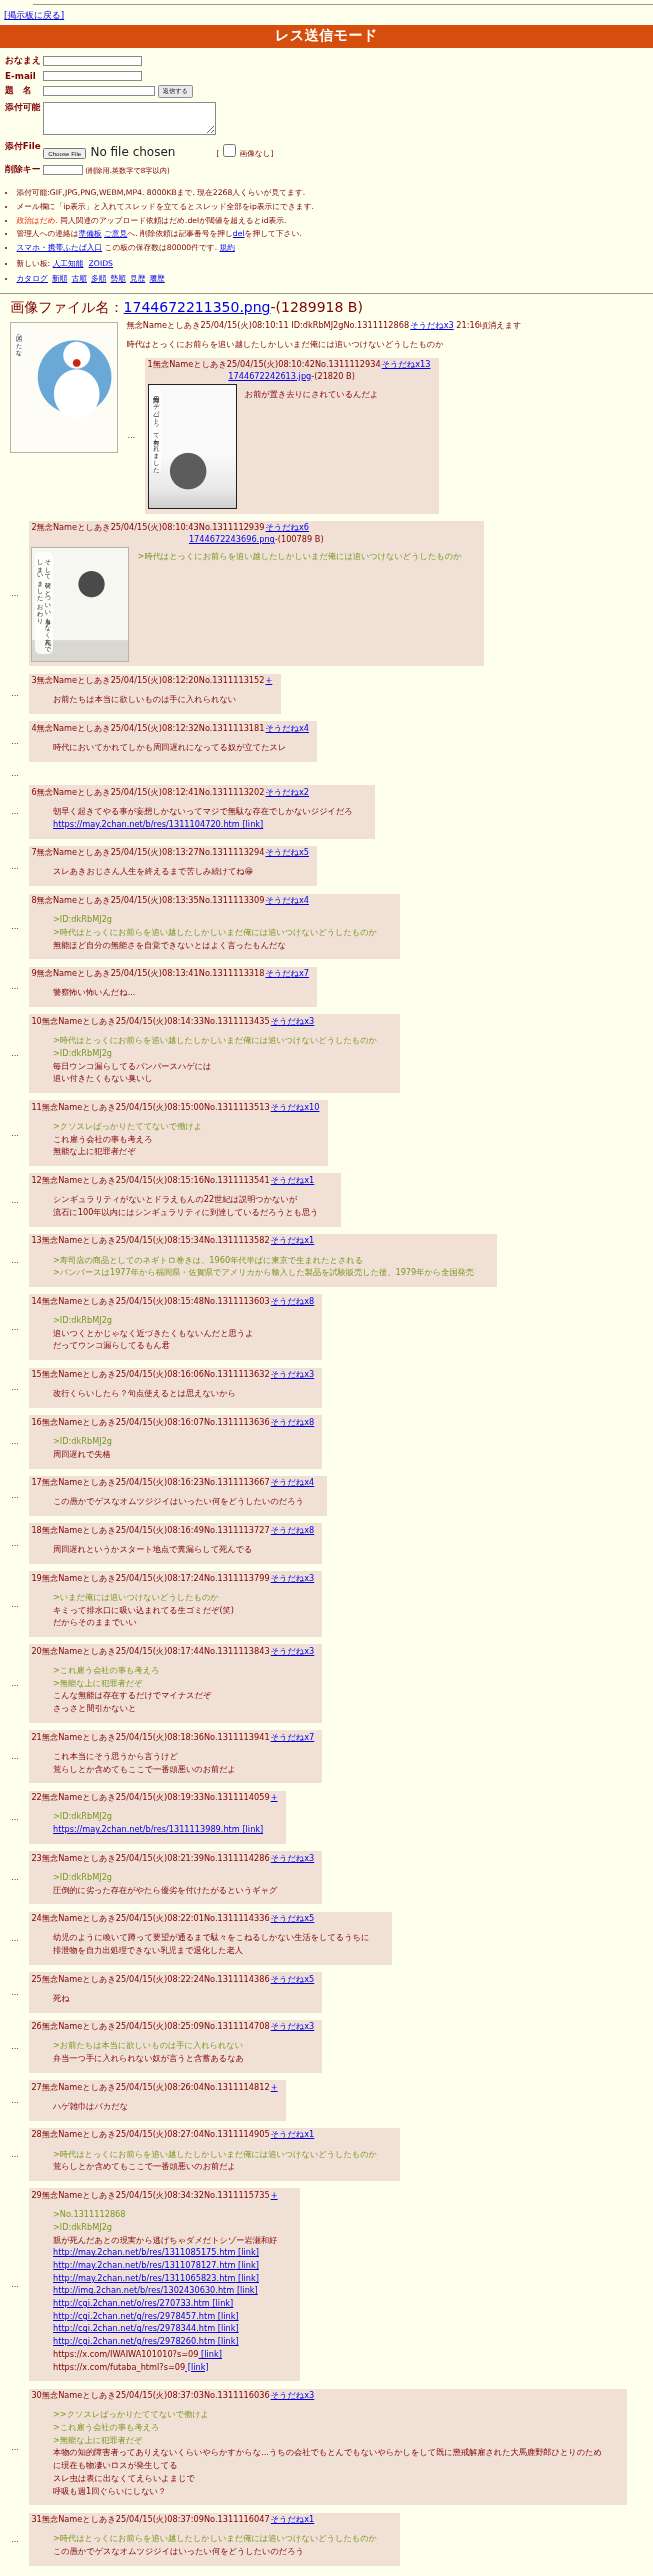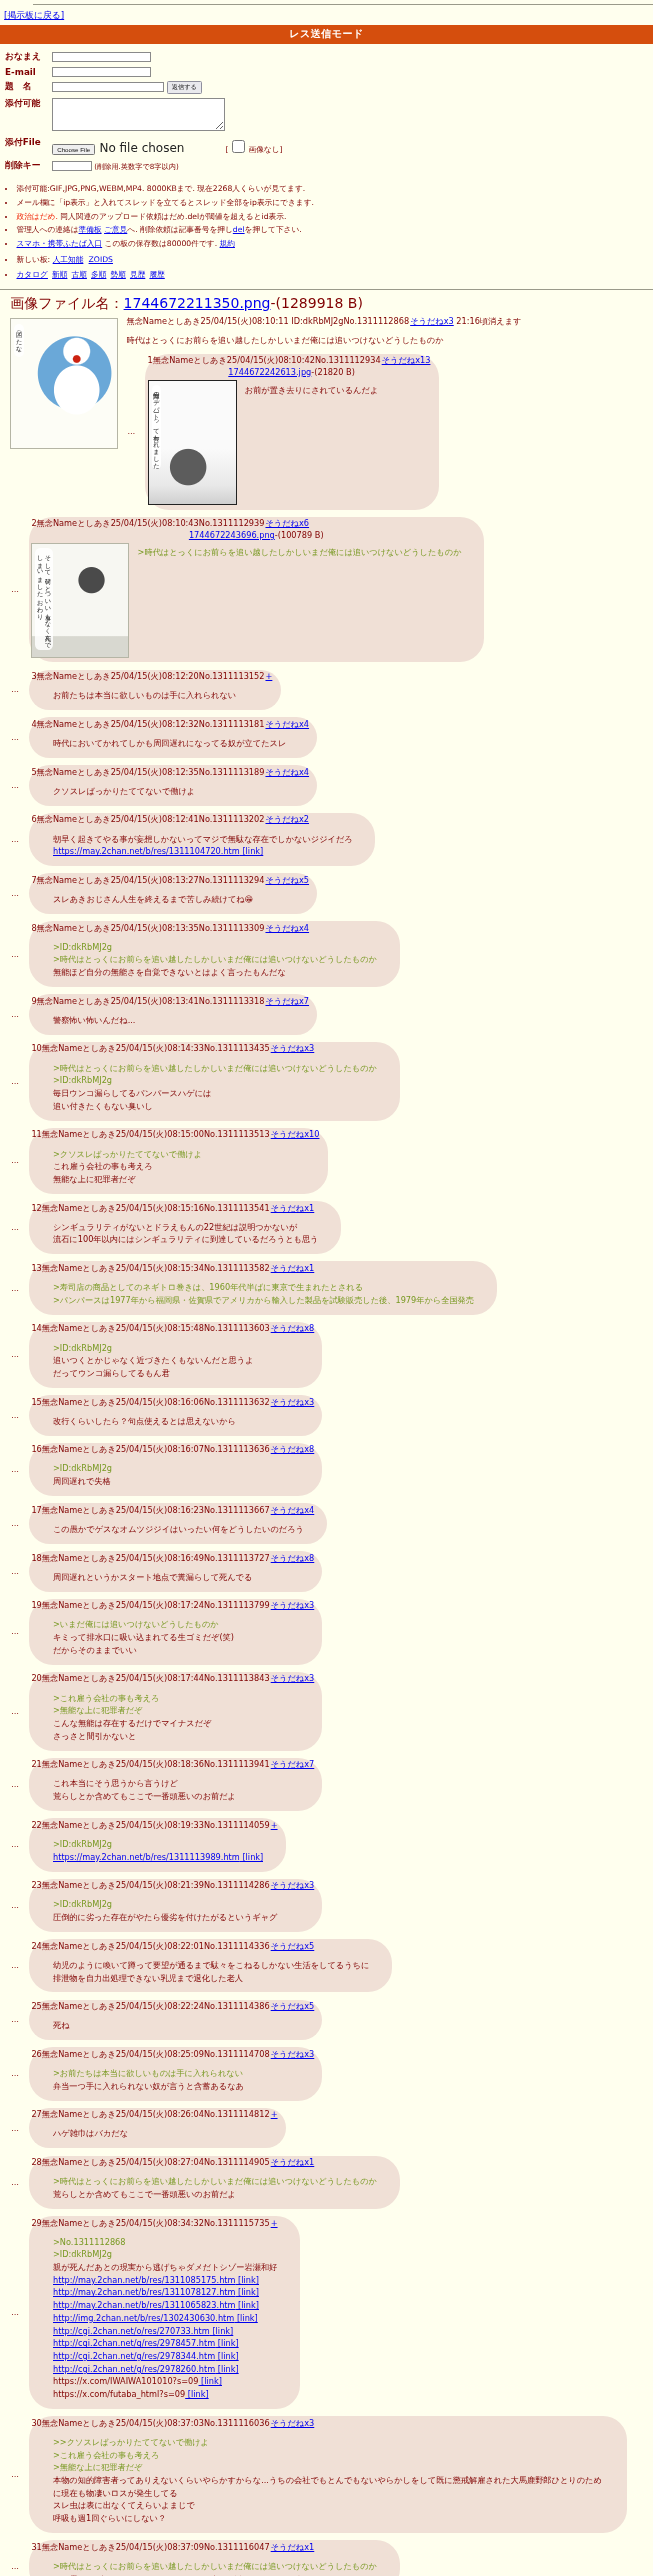--- a/index.html
+++ b/index.html
@@ -7,27 +7,27 @@
     width:653px;height:3091px;overflow:hidden;
     background:#ffffee;color:#800000;
     font-family:"DejaVu Sans","Liberation Sans",sans-serif;
     font-size:8.2px;
   }
   a{color:#0000ee;text-decoration:underline;cursor:pointer;}
   .top-line{border-top:0.5px solid #9a9a8a;margin-left:33px;height:0;margin-top:4.1px;}
   .back-link-wrap{margin:5.2px 4.1px 3.1px;font-size:8.8px;}
   .mode-banner{
     background:#d54e0d;color:#ffffff;font-weight:bold;
-    text-align:center;font-size:10px;padding:2.1px 0;letter-spacing:0.5px;
+    text-align:center;font-size:14px;padding:2.1px 0;letter-spacing:0.5px;
   }
   
   .post-form{margin:4.1px 4.1px 1px;border-spacing:0 2.1px;}
   .post-form th{
     text-align:left;vertical-align:top;font-weight:bold;
-    font-size:8.8px;color:#800000;padding-right:10px;white-space:nowrap;
+    font-size:8.8px;color:#800000;padding-right:1px;white-space:nowrap;
   }
   .post-form input[type=text]{
     height:10.3px;border:0.5px solid #8a8a8a;background:#fff;
     font-size:7.2px;padding:0.5px 2.1px;box-sizing:border-box;
   }
   .in-name,.in-mail{width:99px;}
   .in-subject{width:112px;}
   .in-delkey{width:40px;}
   .post-form textarea{
     width:173px;height:33px;border:0.5px solid #8a8a8a;background:#fff;
@@ -90,21 +90,20 @@
   .op blockquote{margin-top:6.2px;}
   #thread-posts{margin-top:7.2px;}
   .post-row{display:flex;align-items:center;margin:0 0 7.2px 0;}
   .post-ellipsis{
     flex:0 0 17.5px;color:#800000;font-size:7.7px;text-align:left;
     padding-left:1px;cursor:pointer;
   }
   .reply-box{
     background:#f0e0d6;padding:1.5px 8.2px 1.5px 2.6px;display:inline-block;
     max-width:587px;
-    border-radius:24px;
   }
   .reply-box blockquote{margin:6.7px 14.4px 6.7px 21.6px;}
   .file-line{font-size:8.2px;margin:0 0 1px 5.2px;text-align:center;}
   .line-q{color:#789922;}
   .line-t{color:#800000;}
   .line-l a{color:#0000ee;}
   .line-p{color:#800000;}
   .clearfix{clear:left;}
 </style>
 </head>
@@ -216,26 +215,20 @@
           <span class="post-ellipsis">…</span>
           <div class="reply-box">
             <div class="post-header"><span class="hdr-main">4無念Nameとしあき</span><span class="hdr-dt">25/04/15(火)08:12:32</span><span class="hdr-no">No.1311113181</span><a href="#" class="hdr-reaction">そうだねx4</a></div>
             <blockquote>
               <div class="line-t">時代においてかれてしかも周回遅れになってる奴が立てたスレ</div>
             </blockquote>
           </div>
         </div>
         <div class="post-row">
           <span class="post-ellipsis">…</span>
-          <div class="reply-box">
-            <div class="post-header"><span class="hdr-main">5無念Nameとしあき</span><span class="hdr-dt">25/04/15(火)08:12:35</span><span class="hdr-no">No.1311113189</span><a href="#" class="hdr-reaction">そうだねx4</a></div>
-            <blockquote>
-              <div class="line-t">クソスレばっかりたててないで働けよ</div>
-            </blockquote>
-          </div>
         </div>
         <div class="post-row">
           <span class="post-ellipsis">…</span>
           <div class="reply-box">
             <div class="post-header"><span class="hdr-main">6無念Nameとしあき</span><span class="hdr-dt">25/04/15(火)08:12:41</span><span class="hdr-no">No.1311113202</span><a href="#" class="hdr-reaction">そうだねx2</a></div>
             <blockquote>
               <div class="line-t">朝早く起きてやる事が妄想しかないってマジで無駄な存在でしかないジジイだろ</div>
               <div class="line-l"><a href="#">https://may.2chan.net/b/res/1311104720.htm</a><a href="#"> [link]</a></div>
             </blockquote>
           </div>

